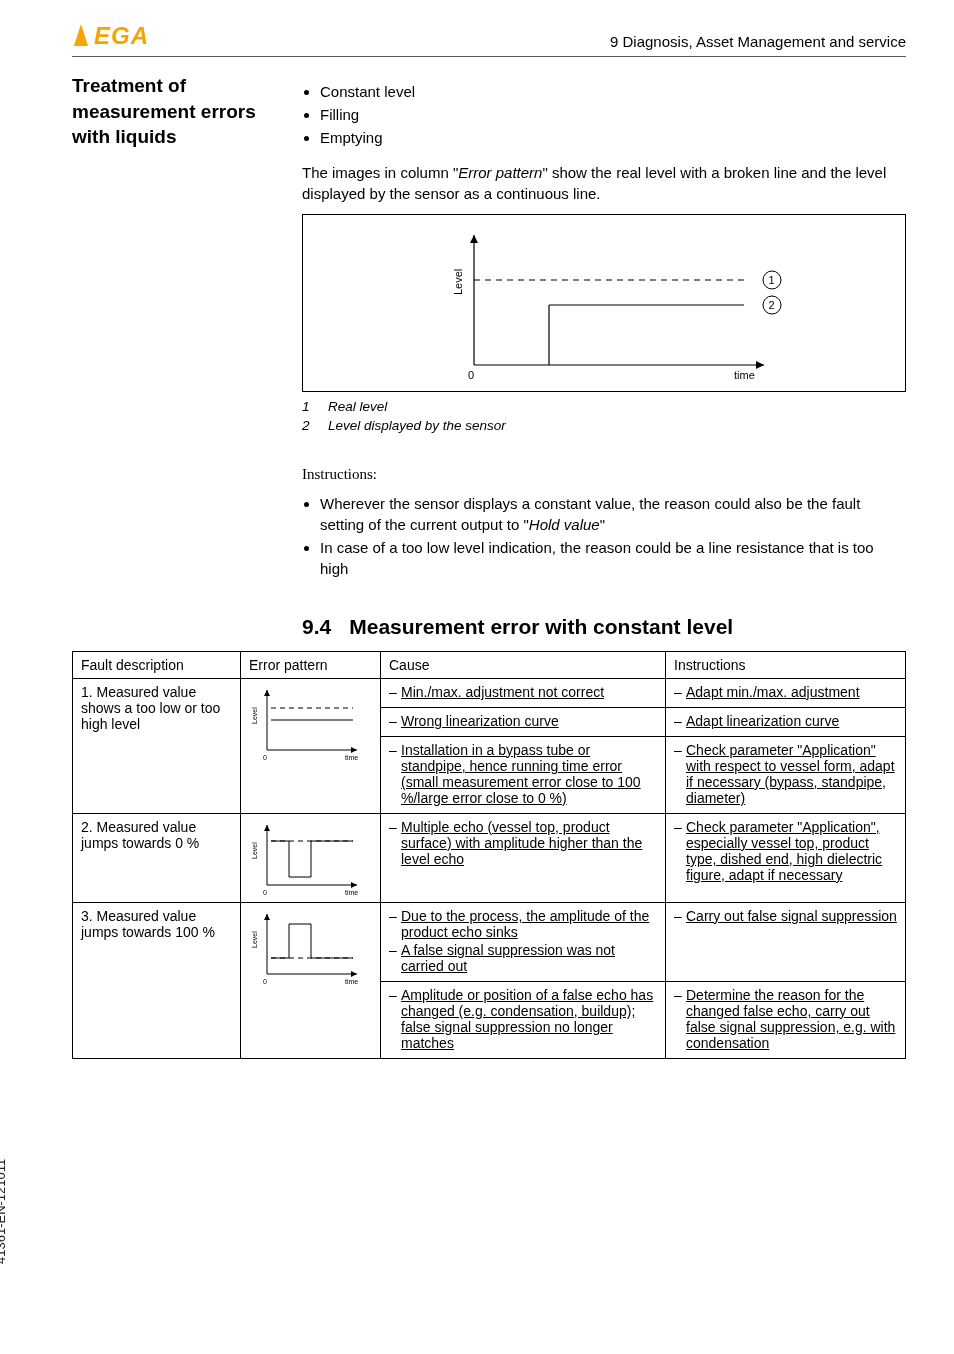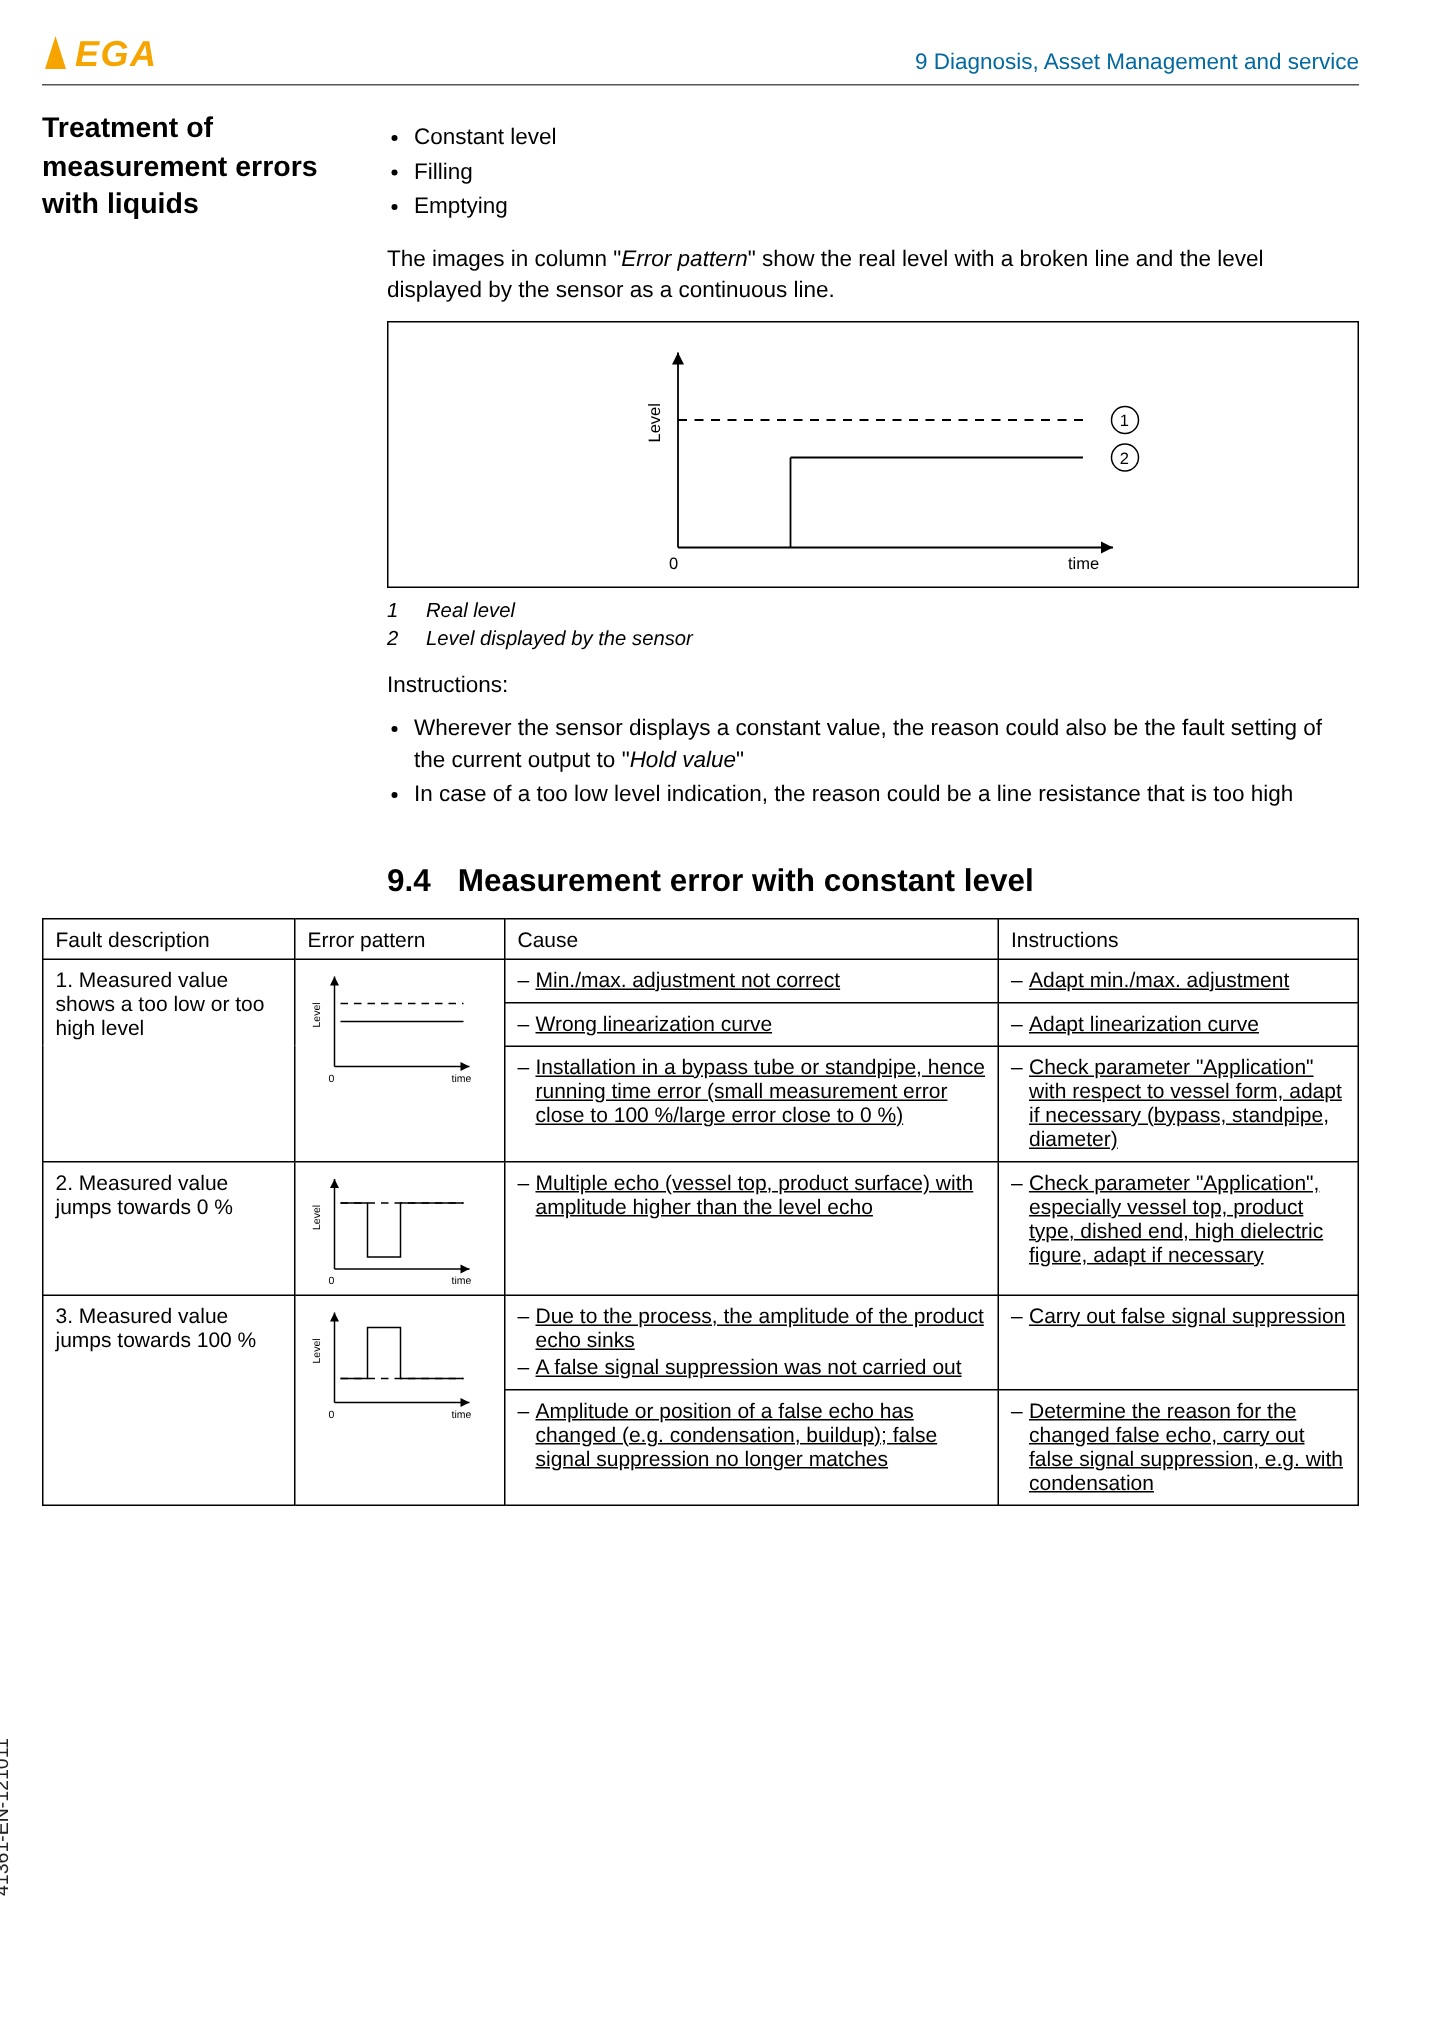--- a/index.html
+++ b/index.html
@@ -7,38 +7,38 @@
     margin: 0;
     padding: 0;
     font-family: Arial, Helvetica, sans-serif;
     background: #fff;
     color: #000;
   }
   .page {
     width: 954px;
     min-height: 1354px;
     position: relative;
-    padding: 20px 48px 40px 28px;
+    padding: 20px 48px 40px 72px;
   }
   .header-row {
     display: flex;
     align-items: flex-end;
     justify-content: space-between;
     border-bottom: 1px solid #555;
     padding-bottom: 6px;
     margin-bottom: 16px;
   }
   .logo {
     display: flex;
     align-items: center;
     gap: 4px;
   }
   .header-right {
     font-size: 15px;
-    color: #0369a1;
+    color: #000000;
   }
   .two-col {
     display: flex;
     gap: 20px;
     margin-bottom: 10px;
   }
   .left-label {
     width: 210px;
     flex-shrink: 0;
     font-weight: bold;
@@ -176,21 +176,21 @@
         <div class="caption-row">
           <span class="caption-num">1</span>
           <span>Real level</span>
         </div>
         <div class="caption-row">
           <span class="caption-num">2</span>
           <span>Level displayed by the sensor</span>
         </div>
       </div>
 
-      <div style="margin-top:10px;">Instructions:</div>
+      <div style="margin-top:28px;font-family:Liberation Serif, serif;">Instructions:</div>
       <ul class="bullets">
         <li>
           <span>Wherever the sensor displays a constant value, the reason could also be the fault setting of the current output to "</span><em>Hold value</em><span>"</span>
         </li>
         <li>In case of a too low level indication, the reason could be a line resistance that is too high</li>
       </ul>
     </div>
   </div>
 
   <div class="section-heading">

